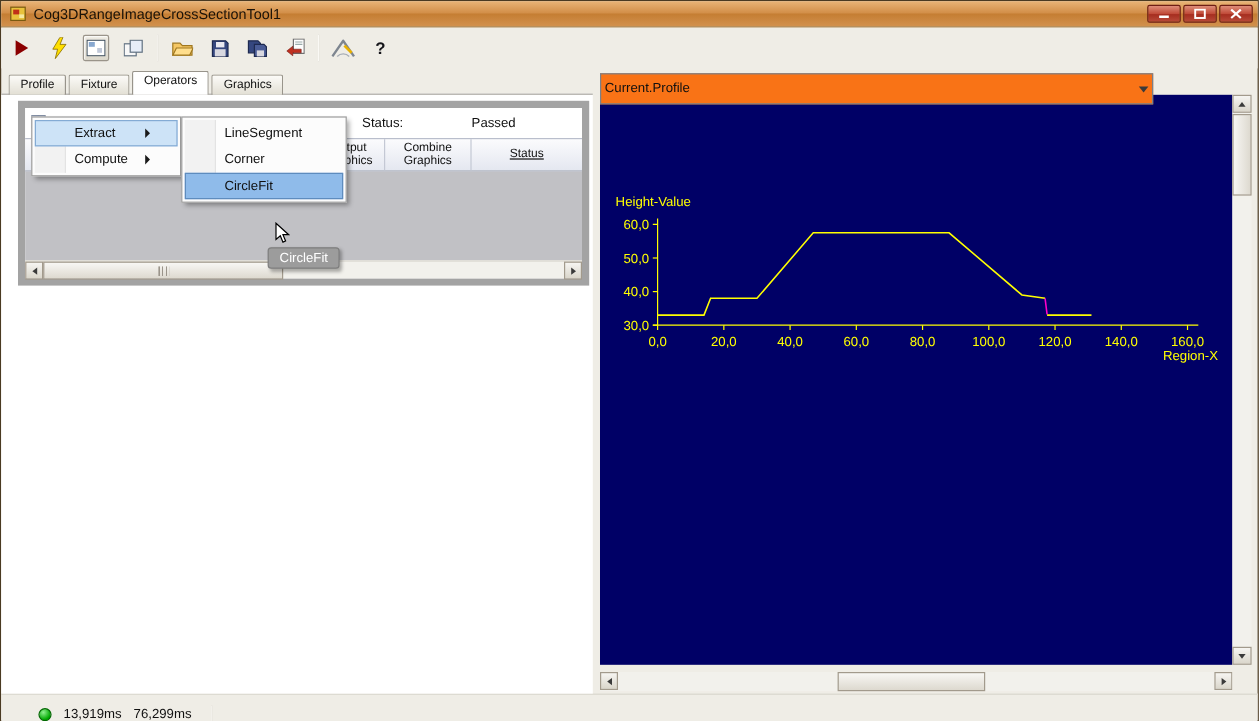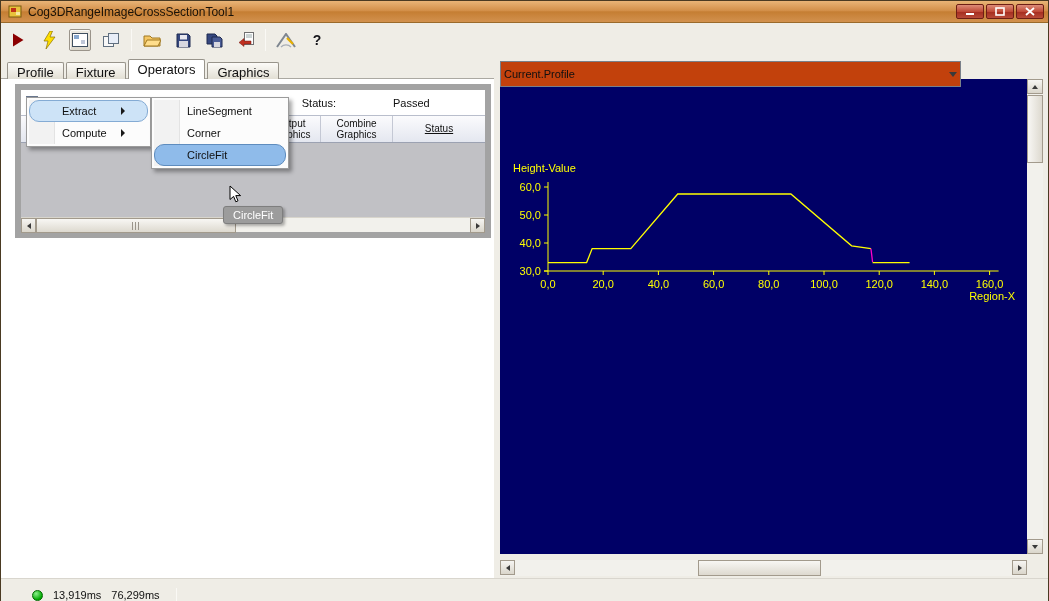--- a/index.html
+++ b/index.html
@@ -24,21 +24,21 @@
   .tb-ico{display:flex;align-items:center;justify-content:center;width:22px;height:22px;}
   .tb-btn{border:1px solid #9A948A;border-radius:2px;background:linear-gradient(#EDEAE2,#DCD8CC);
     box-shadow:inset 1px 1px 0 rgba(255,255,255,.7);}
   .tb-sep{width:1px;height:22px;background:#C8C3B8;border-right:1px solid #FAF9F5;}
   .help-glyph{font-weight:bold;font-size:14px;color:#15151a;}
 
   
   .tabs{position:absolute;left:6px;top:58px;height:20px;display:flex;align-items:flex-end;z-index:3;}
   .tab{height:17px;padding:2px 9px 0;border:1px solid #98948B;border-bottom:none;
     border-radius:2px 2px 0 0;background:linear-gradient(#FCFBF8,#E2DFD4);margin-right:2px;
-    font-size:13px;white-space:nowrap;}
+    font-size:10px;white-space:nowrap;}
   .tab.active{height:20px;background:#fff;z-index:4;position:relative;}
 
   
   .left-panel{position:absolute;left:0;top:77px;width:493px;height:500px;background:#fff;
     border-top:1px solid #ABA9A2;z-index:1;}
   .grid-group{position:absolute;left:14px;top:5px;width:476px;height:154px;
     border:6px solid #a3a3a3;display:flex;flex-direction:column;background:#fff;}
   .grid-toolbar{height:25px;display:flex;align-items:center;padding:2px 4px;gap:6px;background:#fff;}
   .gt-ico{display:flex;align-items:center;justify-content:center;width:16px;height:16px;}
   .status-label{margin-left:auto;}
@@ -58,21 +58,21 @@
   .sb-thumb{width:200px;height:15px;border:1px solid #A29A8C;
     background:linear-gradient(#F8F7F4,#DDD9CF);display:flex;align-items:center;justify-content:center;}
   .sb-grip{width:9px;height:8px;background:repeating-linear-gradient(90deg,#9A948A 0 1px,transparent 1px 3px);}
   .sb-track{flex:1;}
   .tri-l{width:0;height:0;border-top:3.5px solid transparent;border-bottom:3.5px solid transparent;border-right:4.5px solid #3a3a3a;}
   .tri-r{width:0;height:0;border-top:3.5px solid transparent;border-bottom:3.5px solid transparent;border-left:4.5px solid #3a3a3a;}
   .tri-u{width:0;height:0;border-left:3.5px solid transparent;border-right:3.5px solid transparent;border-bottom:4.5px solid #3a3a3a;}
   .tri-d{width:0;height:0;border-left:3.5px solid transparent;border-right:3.5px solid transparent;border-top:4.5px solid #3a3a3a;}
 
   
-  .combo{position:absolute;left:499px;top:60px;width:461px;height:17px;background:#c2410c;
+  .combo{position:absolute;left:499px;top:60px;width:461px;height:17px;background:#f97316;
     border:1px solid #7A8089;display:flex;align-items:center;padding:12px 3px;z-index:2;}
   .combo-arrow{margin-left:auto;width:0;height:0;border-left:4px solid transparent;
     border-right:4px solid transparent;border-top:5px solid #3A3A3A;}
   .right-panel{position:absolute;left:499px;top:78px;width:543px;height:499px;background:#EFEDE6;}
   .chart-area{position:absolute;left:0;top:0;width:527px;height:475px;background:#000066;}
   .vscroll{position:absolute;left:527px;top:0;width:16px;height:475px;background:#F2F1EC;}
   .vscroll .sb-arrow{width:16px;height:15px;}
   .v-thumb{position:absolute;left:0;top:16px;width:16px;height:68px;border:1px solid #A29A8C;
     background:linear-gradient(90deg,#F8F7F4,#DDD9CF);}
   .v-bottom{position:absolute;left:0;bottom:0;}
@@ -89,21 +89,21 @@
   .sb-sep{width:1px;height:14px;background:#C8C3B8;border-right:1px solid #FAF9F5;margin-left:6px;}
 
   
   .menu{position:absolute;background:#FCFCFC;border:1px solid #9B9B9B;
     box-shadow:3px 3px 4px rgba(0,0,0,.35);padding:2px;z-index:50;}
   .menu::before{content:"";position:absolute;left:2px;top:2px;bottom:2px;width:25px;
     background:#F2F2F2;border-right:1px solid #E3E3E3;}
   .menu-main{left:25px;top:96px;width:125px;}
   .menu-sub{left:150px;top:96px;width:138px;}
   .menu-item{position:relative;height:22px;display:flex;align-items:center;
-    padding-left:32px;padding-right:22px;border:1px solid transparent;border-radius:10px;}
+    padding-left:32px;padding-right:22px;border:1px solid transparent;border-radius:0;}
   .menu-item .arrow{margin-left:auto;width:0;height:0;border-left:4px solid #1a1a1a;
     border-top:4px solid transparent;border-bottom:4px solid transparent;}
   .mi-hover{background:#CDE3F7;border-color:#84ABD4;}
   .mi-selected{background:#8FBBEA;border-color:#5E8CBE;}
 
   .tooltip{position:absolute;left:222px;top:205px;z-index:60;background:#9C9C9C;color:#FFFFFF;
     border:1px solid #7E7E7E;border-radius:3px;padding:2px 9px;font-size:11px;
     box-shadow:2px 2px 3px rgba(0,0,0,.3);}
   .cursor{position:absolute;left:228px;top:184px;z-index:70;}
 </style>

